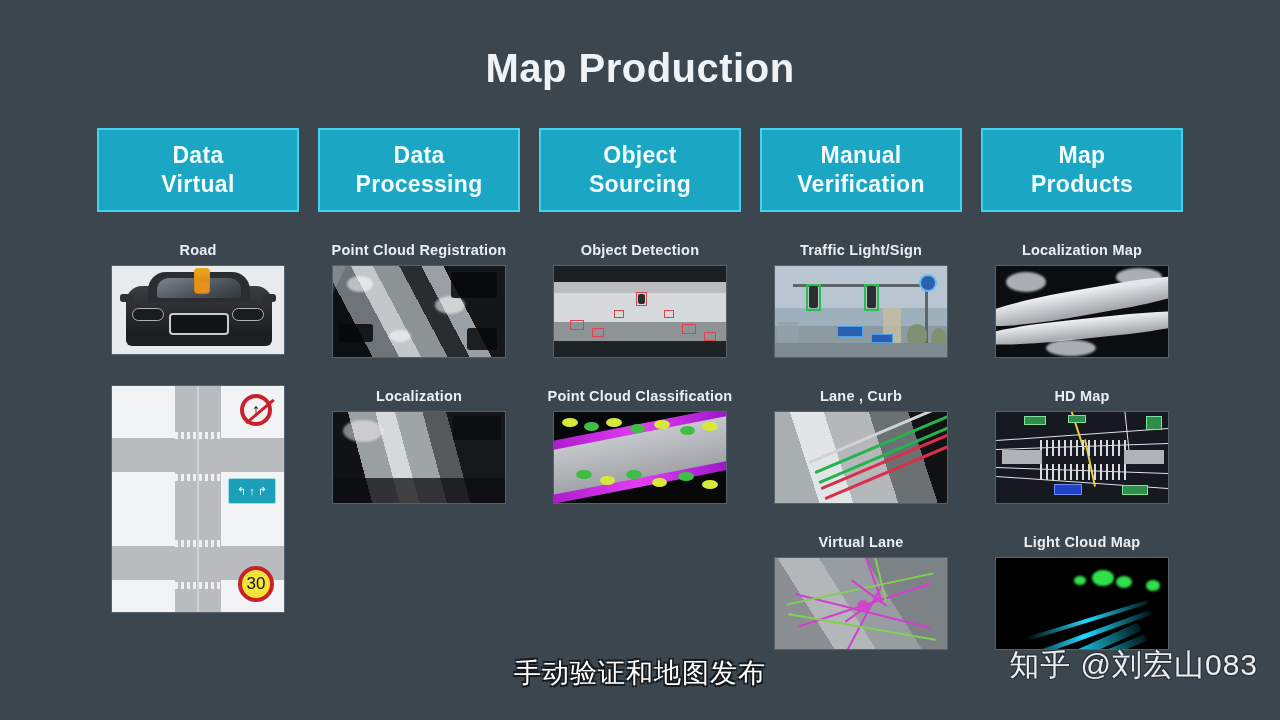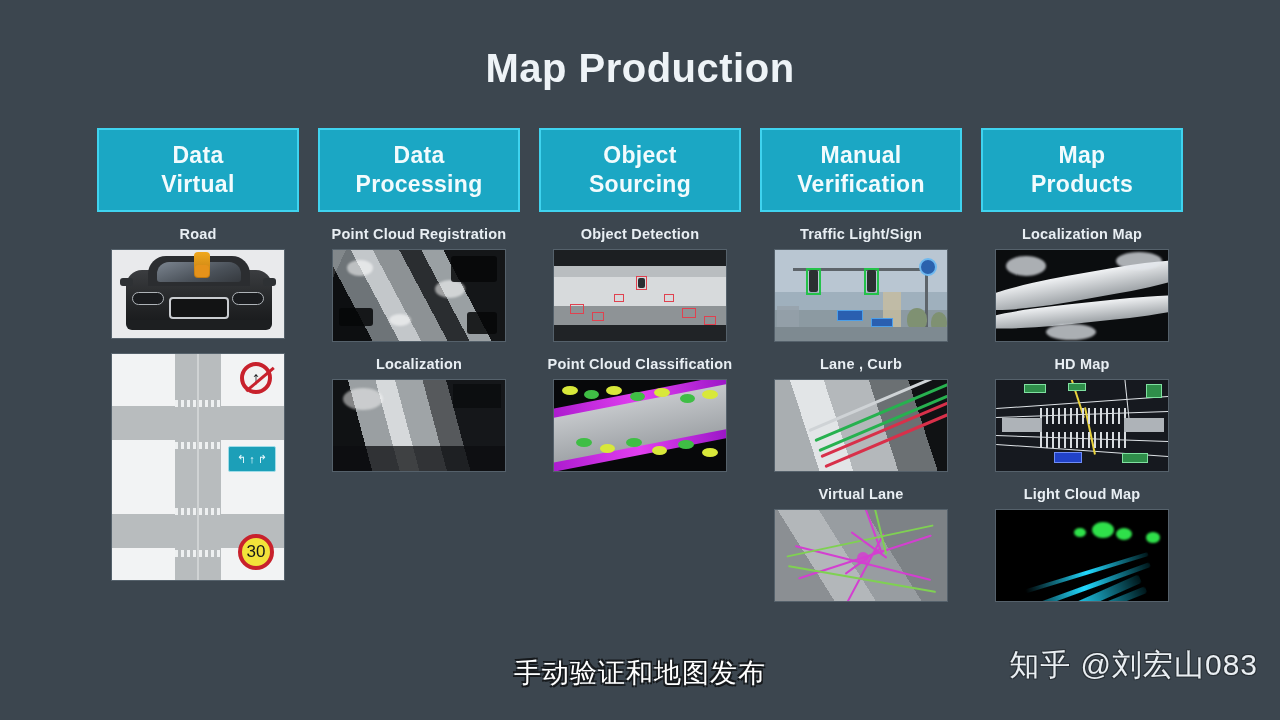--- a/index.html
+++ b/index.html
@@ -49,21 +49,21 @@
   .columns { position: absolute; left: 97px; top: 128px; width: 1086px; display: flex; gap: 19px; }
   .column { width: 202px; }
 
   .col-header {
     height: 84px; background: #1ba7c4; border: 2px solid #3fd3ef;
     display: flex; align-items: center; justify-content: center; text-align: center;
     color: #f2fbfd; font-size: 23px; font-weight: bold; line-height: 1.28;
     letter-spacing: 0.3px;
   }
 
-  .item { margin-top: 14px; }
+  .item { margin-top: 30px; }
   .item-label {
     text-align: center; color: #e8eef3; font-size: 14.5px; font-weight: bold;
     margin-bottom: 7px; letter-spacing: .2px; white-space: nowrap;
   }
   .thumb {
     width: 174px; height: 93px; margin: 0 auto; position: relative; overflow: hidden;
     border: 1px solid #55616b;
   }
   .thumb.tall { height: 228px; }
   .thumb.car  { height: 90px; }

